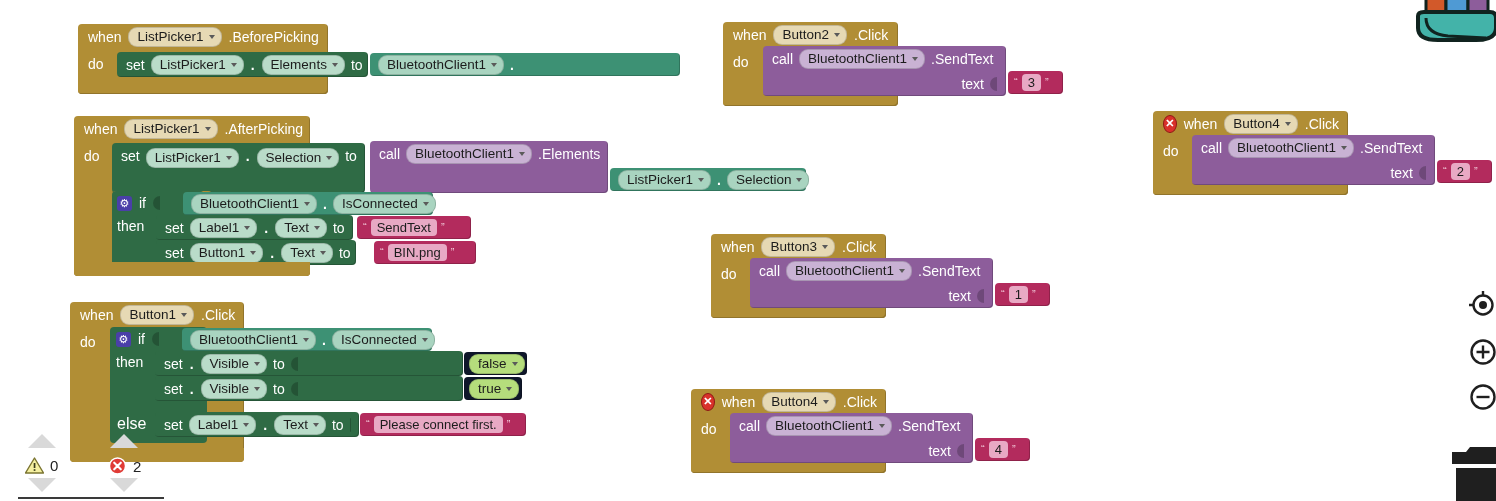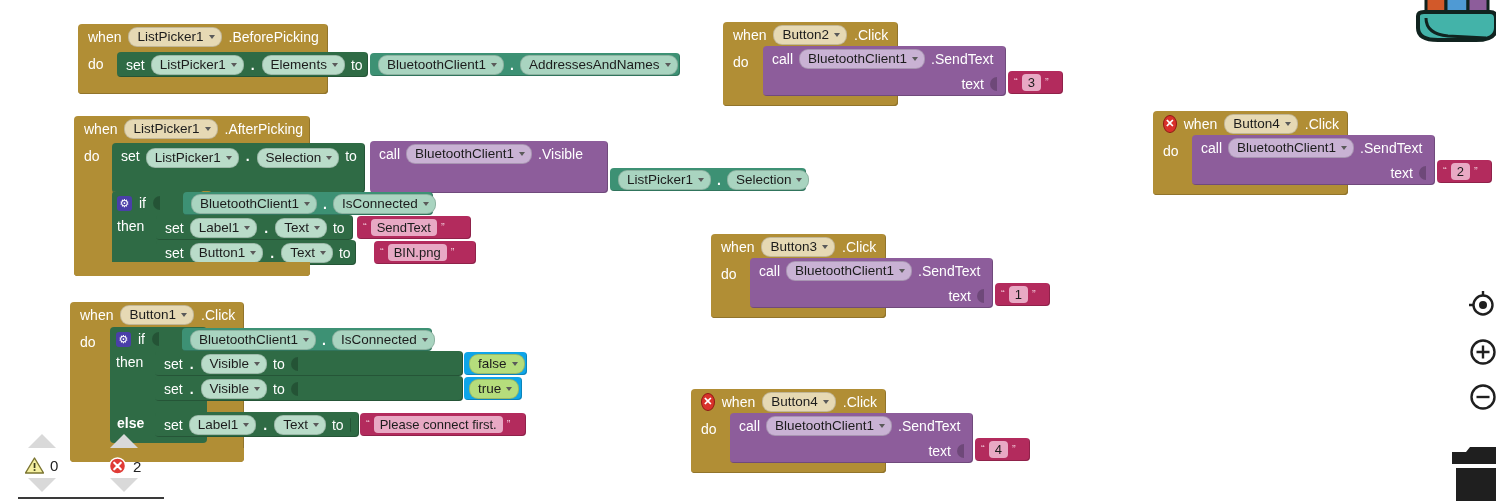--- a/index.html
+++ b/index.html
@@ -94,21 +94,21 @@
     white-space: nowrap;
   }
   .textblk .q { font-size: 11px; color: #f0c6d6; line-height: 1; }
   .txtfield {
     background: #e8a9c4; color: #1c1c1c;
     border-radius: 4px; padding: 1px 6px;
     font-size: 13px; line-height: 15px;
   }
 
   .logic {
-    background: #0ea5e9;
+    background: #0f172a;
     border-radius: 4px;
     display: flex; align-items: center;
     height: 23px; padding: 0 5px;
     box-shadow: inset -1px -1px 0 rgba(0,0,0,.2);
     box-sizing: border-box;
   }
   .logic .fld { background: #b5dd7c; }
 
   
   .fld {
@@ -217,24 +217,20 @@
     <span>to</span>
     <span class="socket"></span>
   </div>
 
   <div class="blk getter" style="left:370px; top:53px; width:310px;">
     <span class="fld mint2">
       <span>BluetoothClient1</span>
       <span class="caret"></span>
     </span>
     <span class="dot">.</span>
-    <span class="fld mint2">
-      <span>AddressesAndNames</span>
-      <span class="caret"></span>
-    </span>
   </div>
 
   <div class="blk event" style="left:74px; top:116px; width:236px; height:160px;">
     <div class="hdr">
       <span>when</span>
       <span class="fld plain">
         <span>ListPicker1</span>
         <span class="caret"></span>
       </span>
       <span>.AfterPicking</span>
@@ -260,21 +256,21 @@
     <span class="socket"></span>
   </div>
 
   <div class="blk call" style="left:370px; top:141px; width:238px; height:52px;">
     <div class="crow">
       <span>call</span>
       <span class="fld lilac">
         <span>BluetoothClient1</span>
         <span class="caret"></span>
       </span>
-      <span>.Visible</span>
+      <span>.Elements</span>
     </div>
   </div>
 
   <div class="blk getter" style="left:610px; top:168px; width:196px;">
     <span class="fld mint2">
       <span>ListPicker1</span>
       <span class="caret"></span>
     </span>
     <span class="dot">.</span>
     <span class="fld mint2">
@@ -361,21 +357,21 @@
     </div>
   </div>
 
   <div class="blk" style="left:110px; top:327px; width:97px; height:116px; background:#2f6b45; border-radius:4px;"></div>
   <div class="blk" style="left:116px; top:329px; display:flex; align-items:center; gap:7px; height:20px; font-size:14px; color:#fff;">
     <span class="gear">⚙</span>
     <span>if</span>
     <span class="socket"></span>
   </div>
   <div class="blk" style="left:116px; top:354px; font-size:14px; color:#fff;">then</div>
-  <div class="blk" style="left:117px; top:415px; font-size:14px; color:#fff;font-weight:bold;">else</div>
+  <div class="blk" style="left:117px; top:415px; font-size:16px; color:#fff;">else</div>
 
   <div class="blk getter" style="left:182px; top:328px; width:250px;">
     <span class="fld mint2">
       <span>BluetoothClient1</span>
       <span class="caret"></span>
     </span>
     <span class="dot">.</span>
     <span class="fld mint2">
       <span>IsConnected</span>
       <span class="caret"></span>

